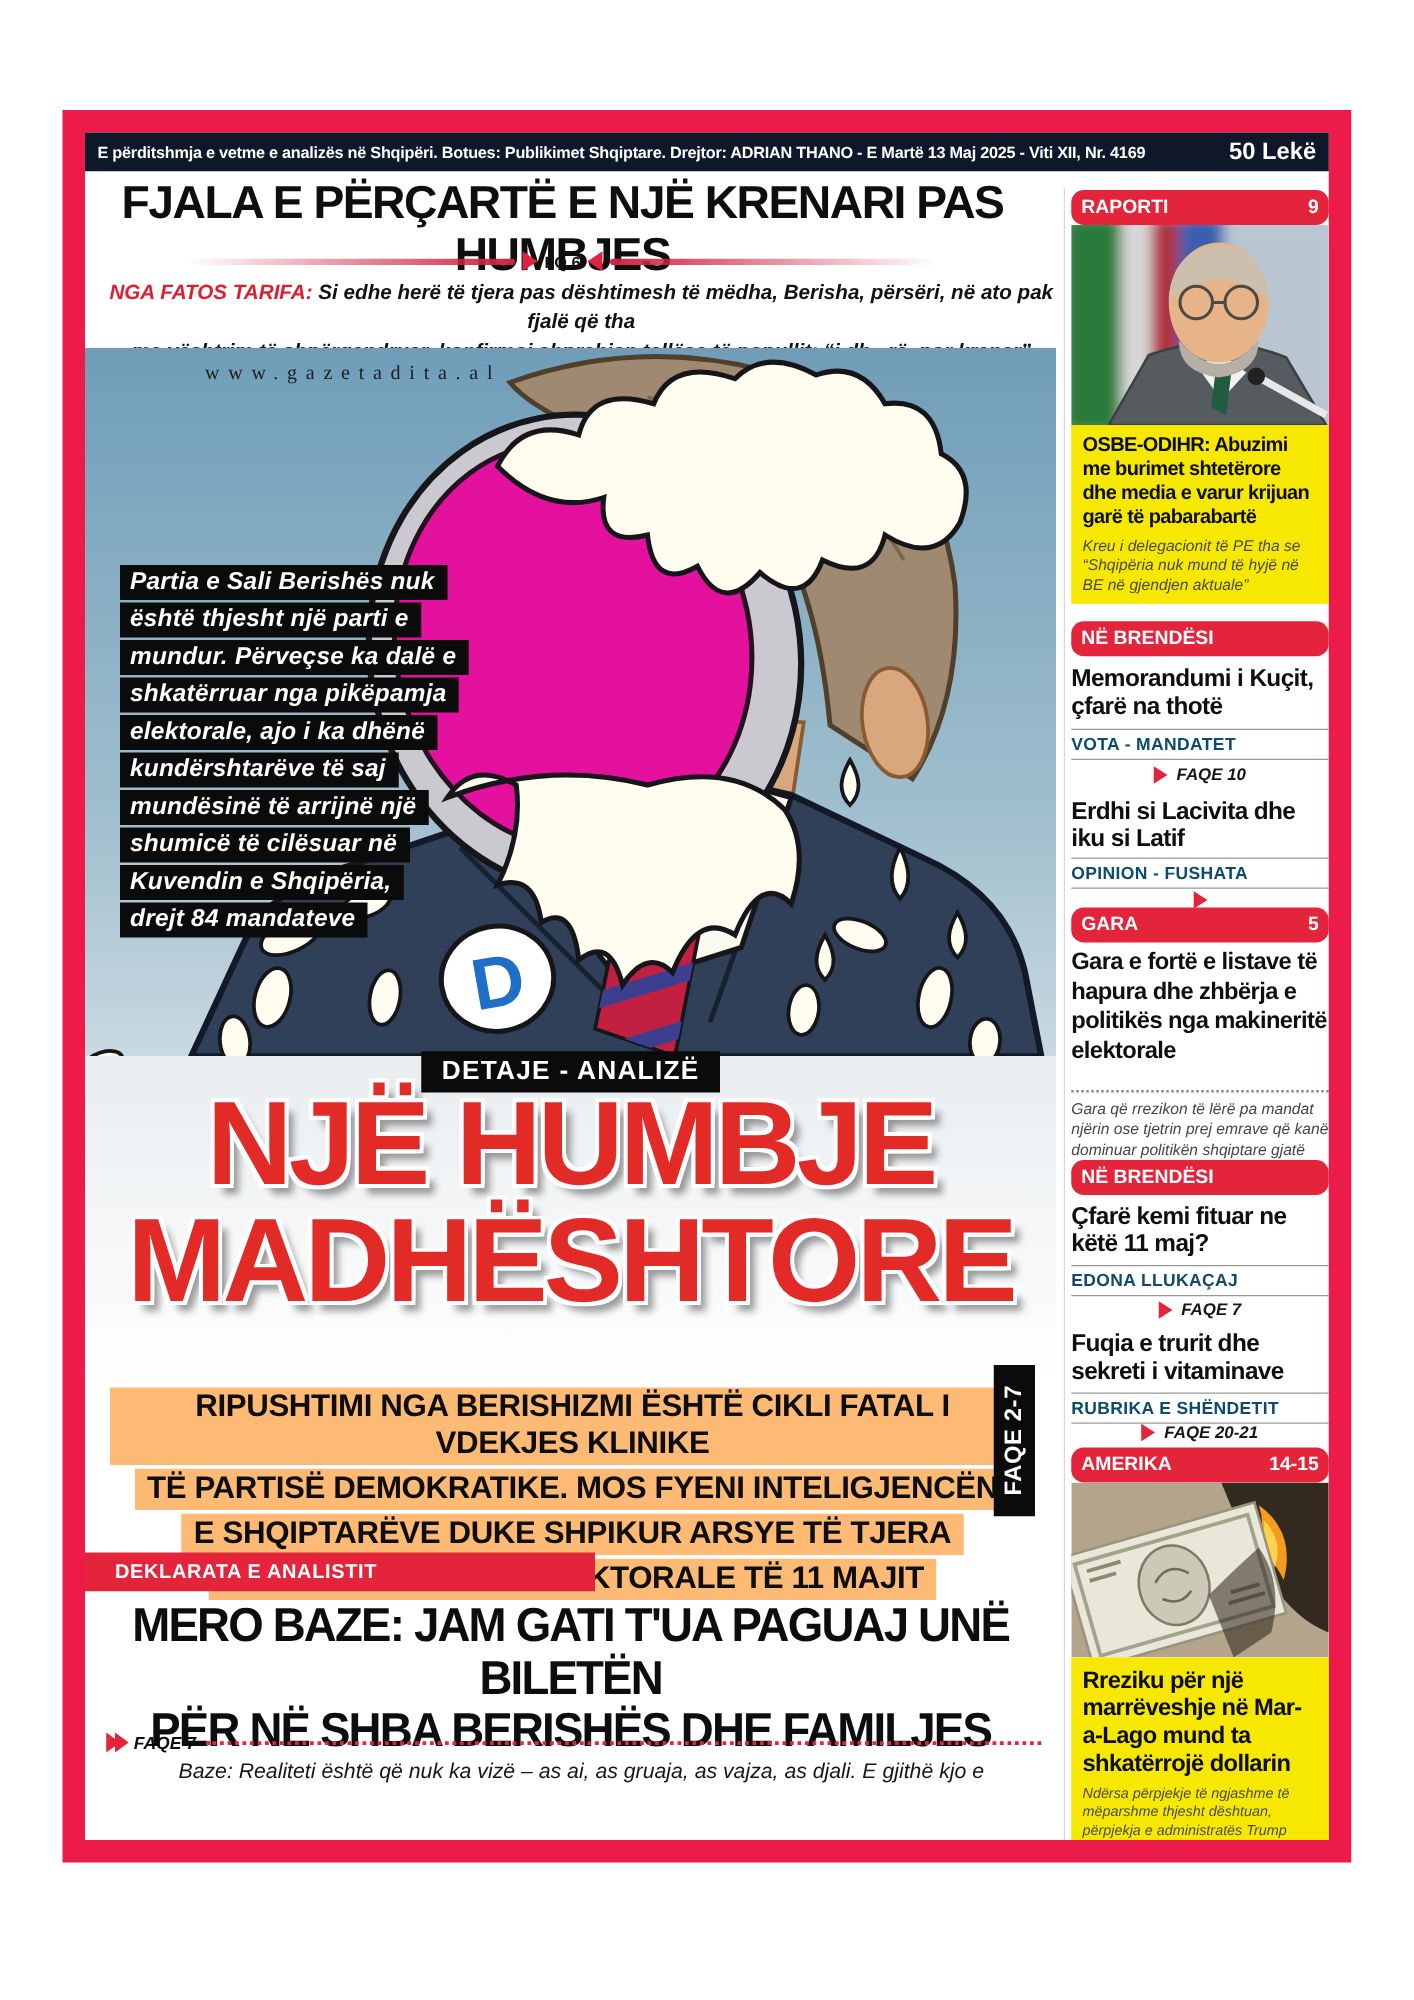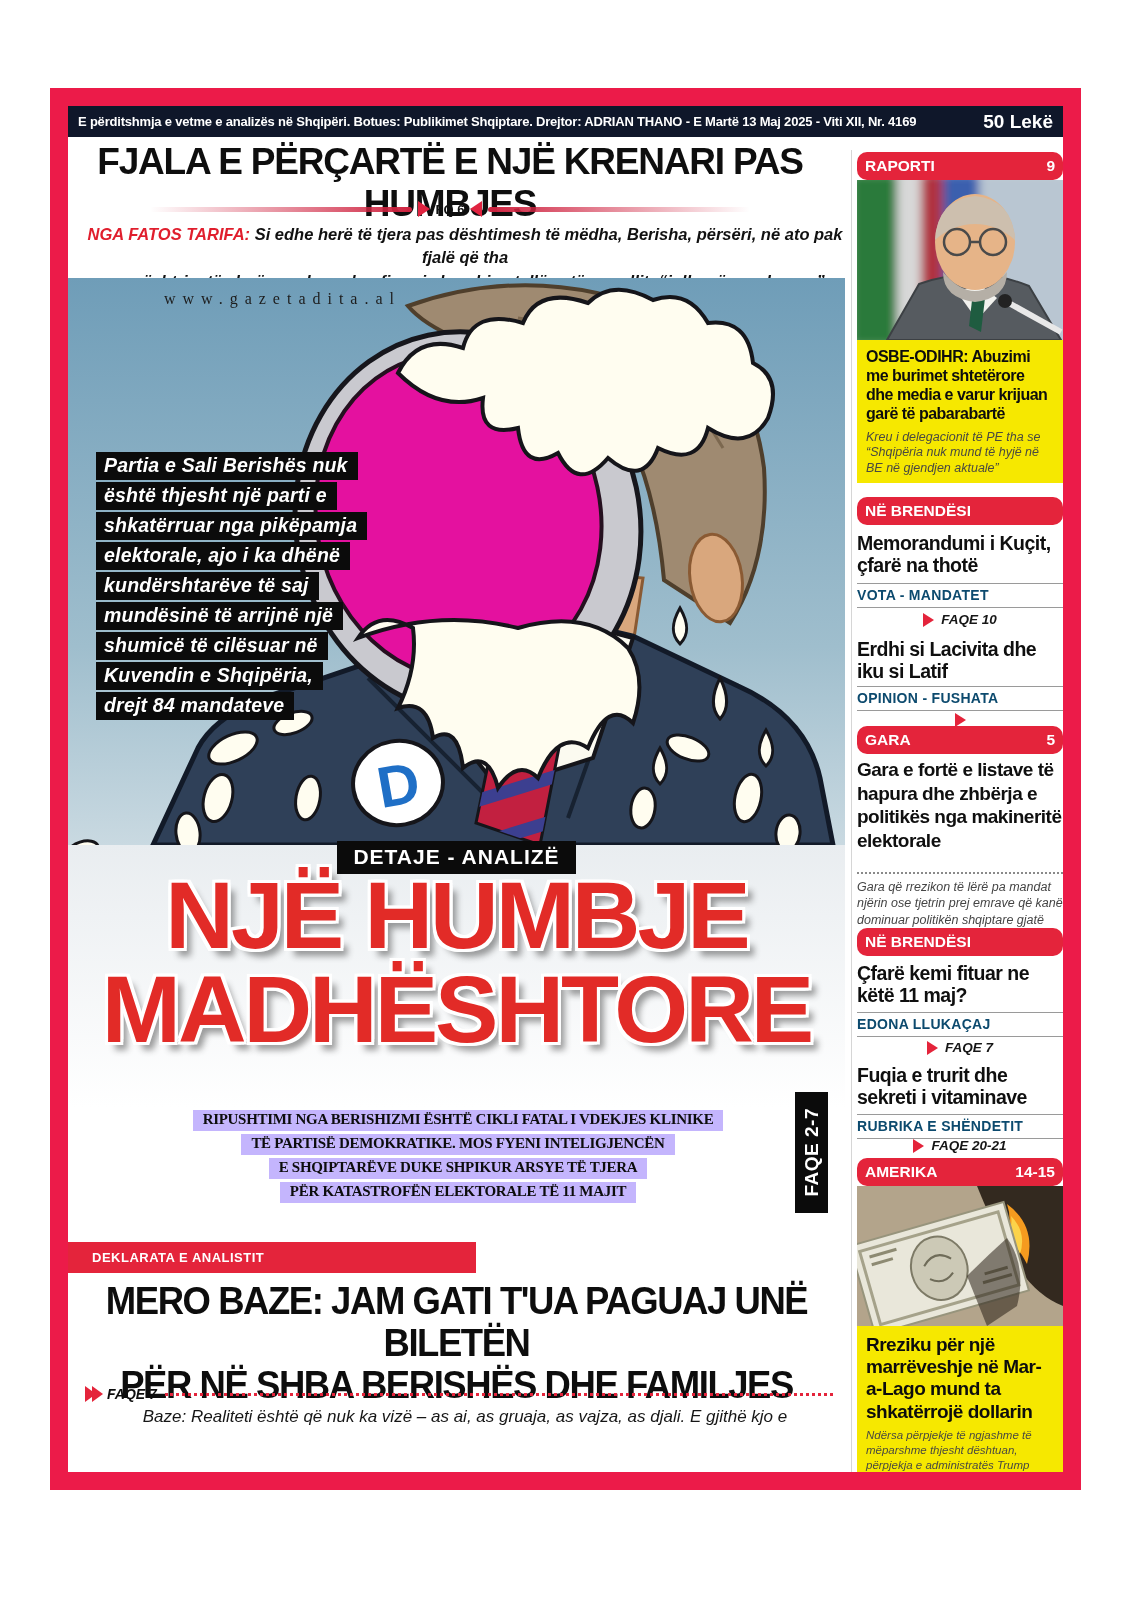--- a/index.html
+++ b/index.html
@@ -42,28 +42,28 @@
   
   .headline-zone{left:68px;top:845px;width:777px;height:263px;background:linear-gradient(#e9edf0,#ffffff);}
   .kicker{left:68px;top:841px;width:777px;text-align:center;}
   .kicker span{display:inline-block;background:#0b0b0b;color:#fff;font-size:21px;font-weight:800;
     letter-spacing:1px;padding:4px 16px 5px;}
   .main-headline{left:68px;top:868px;width:777px;text-align:center;font-size:95px;font-weight:800;
     letter-spacing:-3px;line-height:0.99;color:#e22b27;
     text-shadow:-3px -3px 0 #fff,3px -3px 0 #fff,-3px 3px 0 #fff,3px 3px 0 #fff,
       0 -3px 0 #fff,0 3px 0 #fff,-3px 0 0 #fff,3px 0 0 #fff,7px 8px 6px rgba(40,40,40,.45);}
   .deck{left:88px;top:1108px;width:740px;text-align:center;}
-  .deck div{background:#c4b5fd;display:inline-block;padding:1px 10px 3px;margin:1.5px 0;
-    font-size:15px;font-weight:800;letter-spacing:-0.3px;color:#0d0d0d;font-family:Liberation Serif, serif;}
+  .deck div{background:#fdba74;display:inline-block;padding:1px 10px 3px;margin:1.5px 0;
+    font-size:25px;font-weight:800;letter-spacing:-0.3px;color:#0d0d0d;}
   .faqe27{left:795px;top:1092px;width:33px;height:121px;background:#0b0b0b;color:#fff;
     display:flex;align-items:center;justify-content:center;}
   .faqe27 span{writing-mode:vertical-rl;transform:rotate(180deg);font-size:19px;font-weight:800;letter-spacing:0.5px;}
   
   .deklarata{left:68px;top:1242px;width:408px;height:31px;background:#e4243b;color:#fff;display:flex;
-    align-items:center;padding-left:24px;box-sizing:border-box;font-size:13px;font-weight:800;letter-spacing:0.5px;}
+    align-items:center;padding-left:24px;box-sizing:border-box;font-size:16px;font-weight:800;letter-spacing:0.5px;}
   .mero{left:68px;top:1281px;width:777px;text-align:center;font-size:38px;font-weight:800;
     letter-spacing:-1.5px;line-height:1.1;color:#0d0d0d;transform:scaleX(.96);}
   .faqe7-row{left:85px;top:1386px;width:748px;display:flex;align-items:center;gap:8px;}
   .dbl-tri{display:flex;}
   .dbl-tri i{display:block;width:0;height:0;border-top:8px solid transparent;border-bottom:8px solid transparent;
     border-left:11px solid #e4243b;margin-right:-4px;}
   .faqe7-label{font-size:14px;font-style:italic;font-weight:bold;white-space:nowrap;}
   .dotline{flex:1;border-top:3.5px dotted #e4243b;margin-top:1px;}
   .quote{left:100px;top:1405px;width:730px;text-align:center;font-size:17px;font-style:italic;
     line-height:1.45;color:#161616;}
@@ -181,20 +181,21 @@
     </g>
   </svg>
 
   <div class="logo">
     <div class="logo-url">www.gazetadita.al</div>
   </div>
 
   <div class="note-lines">
     <div class="note-line">Partia e Sali Berishës nuk</div>
     <div class="note-line">është thjesht një parti e</div>
+    <div class="note-line">mundur. Përveçse ka dalë e</div>
     <div class="note-line">shkatërruar nga pikëpamja</div>
     <div class="note-line">elektorale, ajo i ka dhënë</div>
     <div class="note-line">kundërshtarëve të saj</div>
     <div class="note-line">mundësinë të arrijnë një</div>
     <div class="note-line">shumicë të cilësuar në</div>
     <div class="note-line">Kuvendin e Shqipëria,</div>
     <div class="note-line">drejt 84 mandateve</div>
   </div>
 </div>
 

